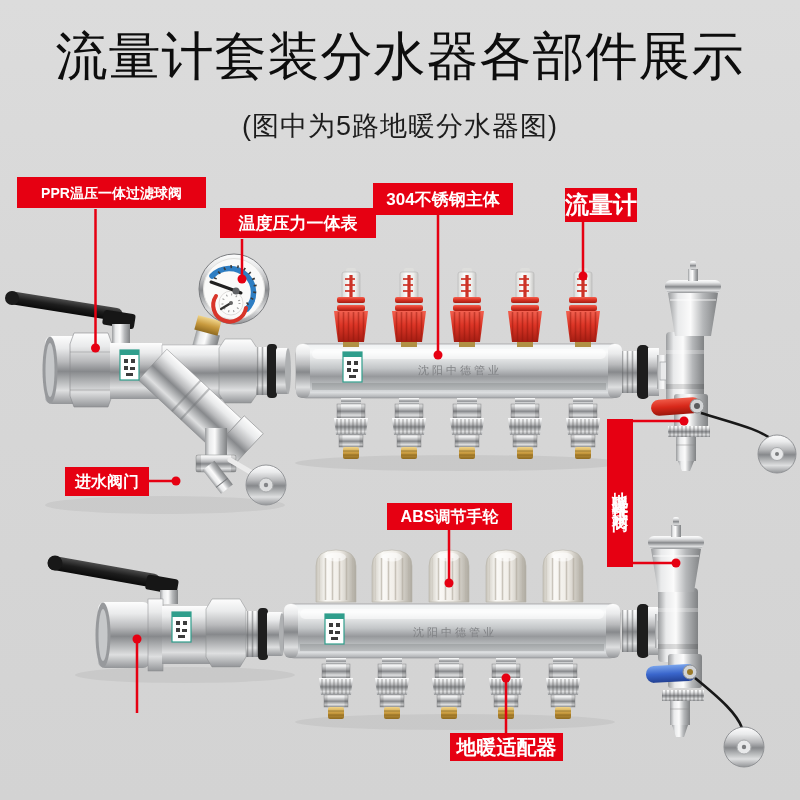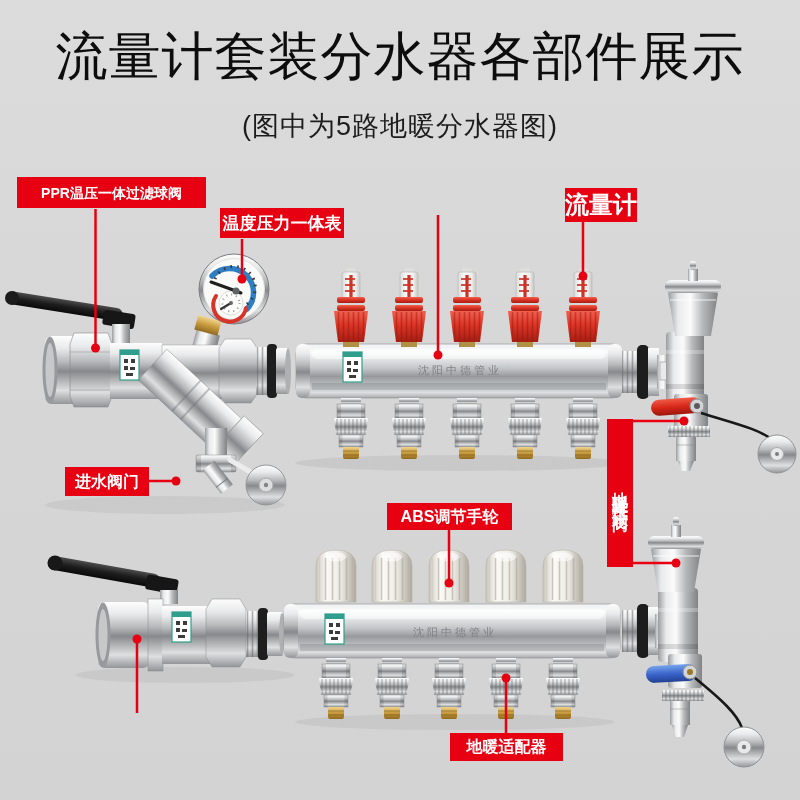--- a/index.html
+++ b/index.html
@@ -380,20 +380,21 @@
       <line x1="449" y1="530" x2="449" y2="579"></line>
         <circle cx="449" cy="583" r="4.5" fill="#e60012" stroke="none"></circle>
       <line x1="137" y1="713" x2="137" y2="643"></line>
         <circle cx="137" cy="639" r="4.5" fill="#e60012" stroke="none"></circle>
       <line x1="506" y1="733" x2="506" y2="682"></line>
         <circle cx="506" cy="678" r="4.5" fill="#e60012" stroke="none"></circle>
     </g>
   </svg>
 
   <div class="callout" style="left:17px;top:177px;width:189px;height:31px;font-size:14px;">PPR温压一体过滤球阀</div>
-  <div class="callout" style="left:220px;top:208px;width:124px;height:30px;font-size:17px;">温度压力一体表</div>
+  <div class="callout" style="left:220px;top:208px;width:156px;height:30px;font-size:17px;">温度压力一体表</div>
+  <div class="callout" style="left:373px;top:183px;width:140px;height:32px;font-size:17px;">304不锈钢主体</div>
   <div class="callout" style="left:565px;top:188px;width:72px;height:34px;font-size:24px;">流量计</div>
   <div class="callout" style="left:65px;top:467px;width:84px;height:29px;font-size:16px;">进水阀门</div>
   <div class="callout vertical" style="left:607px;top:419px;width:26px;height:148px;font-size:16px;">地暖排气排水阀</div>
   <div class="callout" style="left:387px;top:503px;width:125px;height:27px;font-size:16px;">ABS调节手轮</div>
-  <div class="callout" style="left:450px;top:733px;width:113px;height:28px;font-size:16px;">地暖适配器</div>
+  <div class="callout" style="left:450px;top:733px;width:113px;height:28px;font-size:20px;">地暖适配器</div>
 
 </div>
 
 </body></html>

